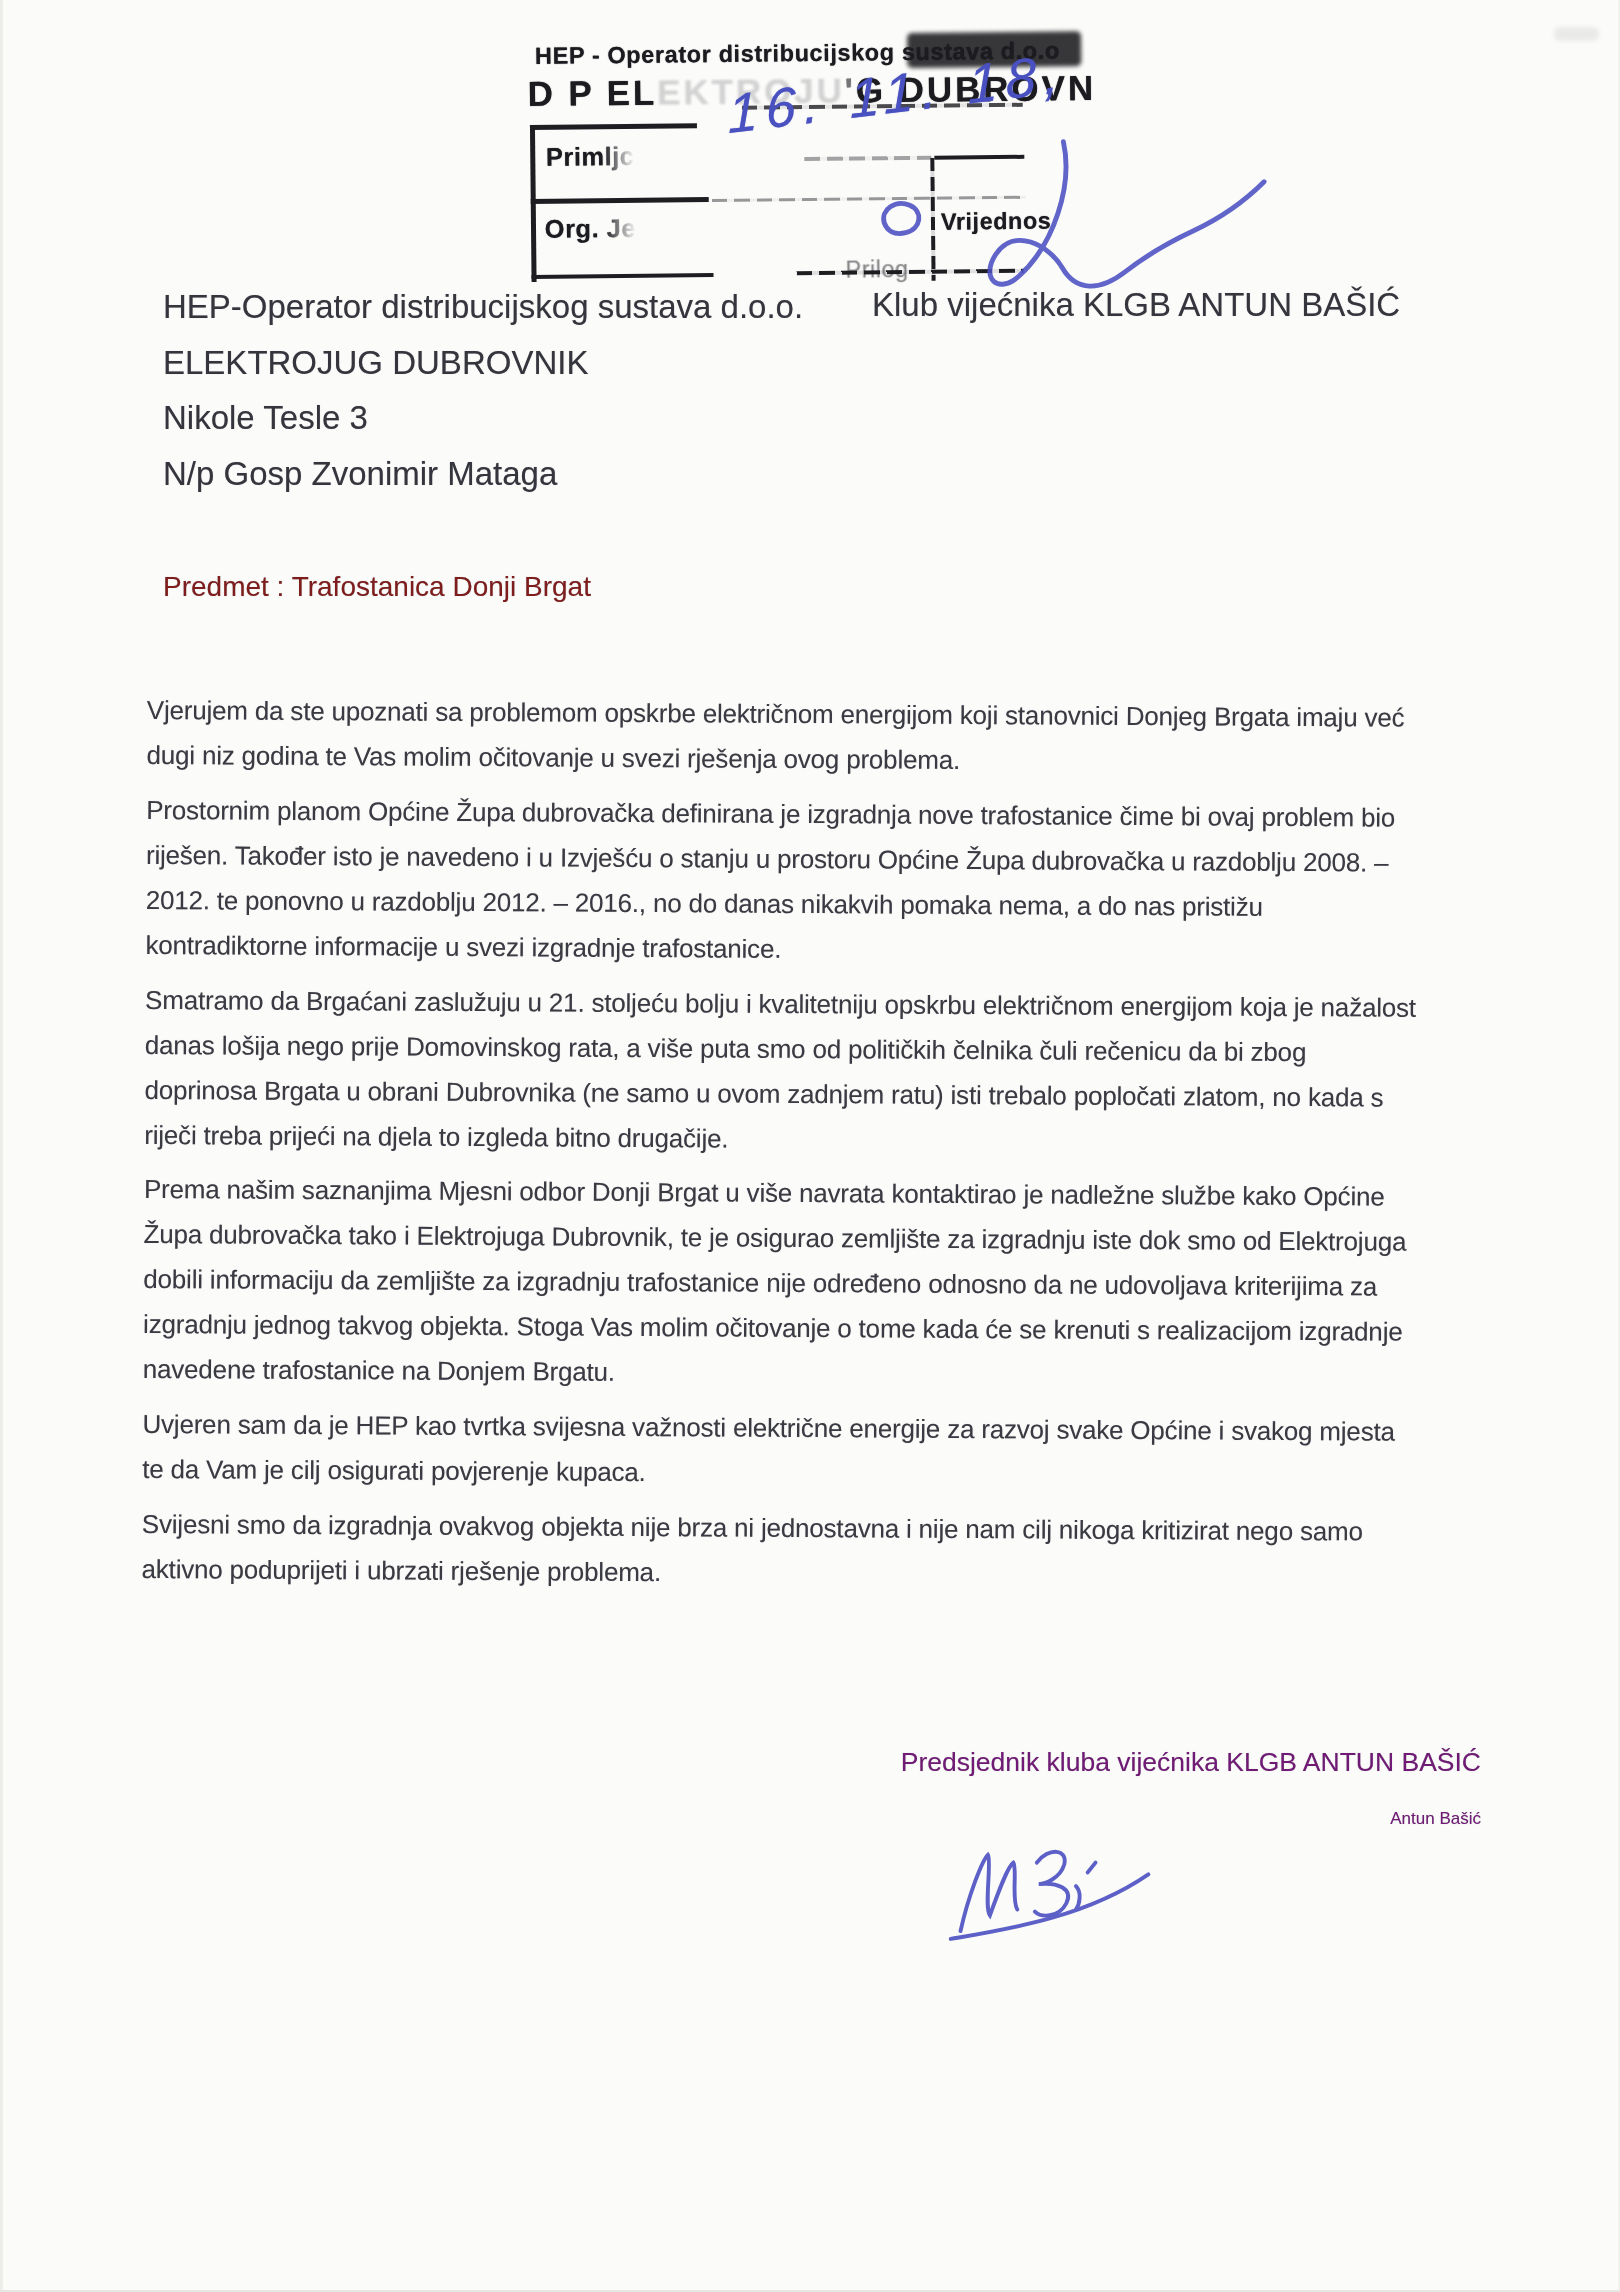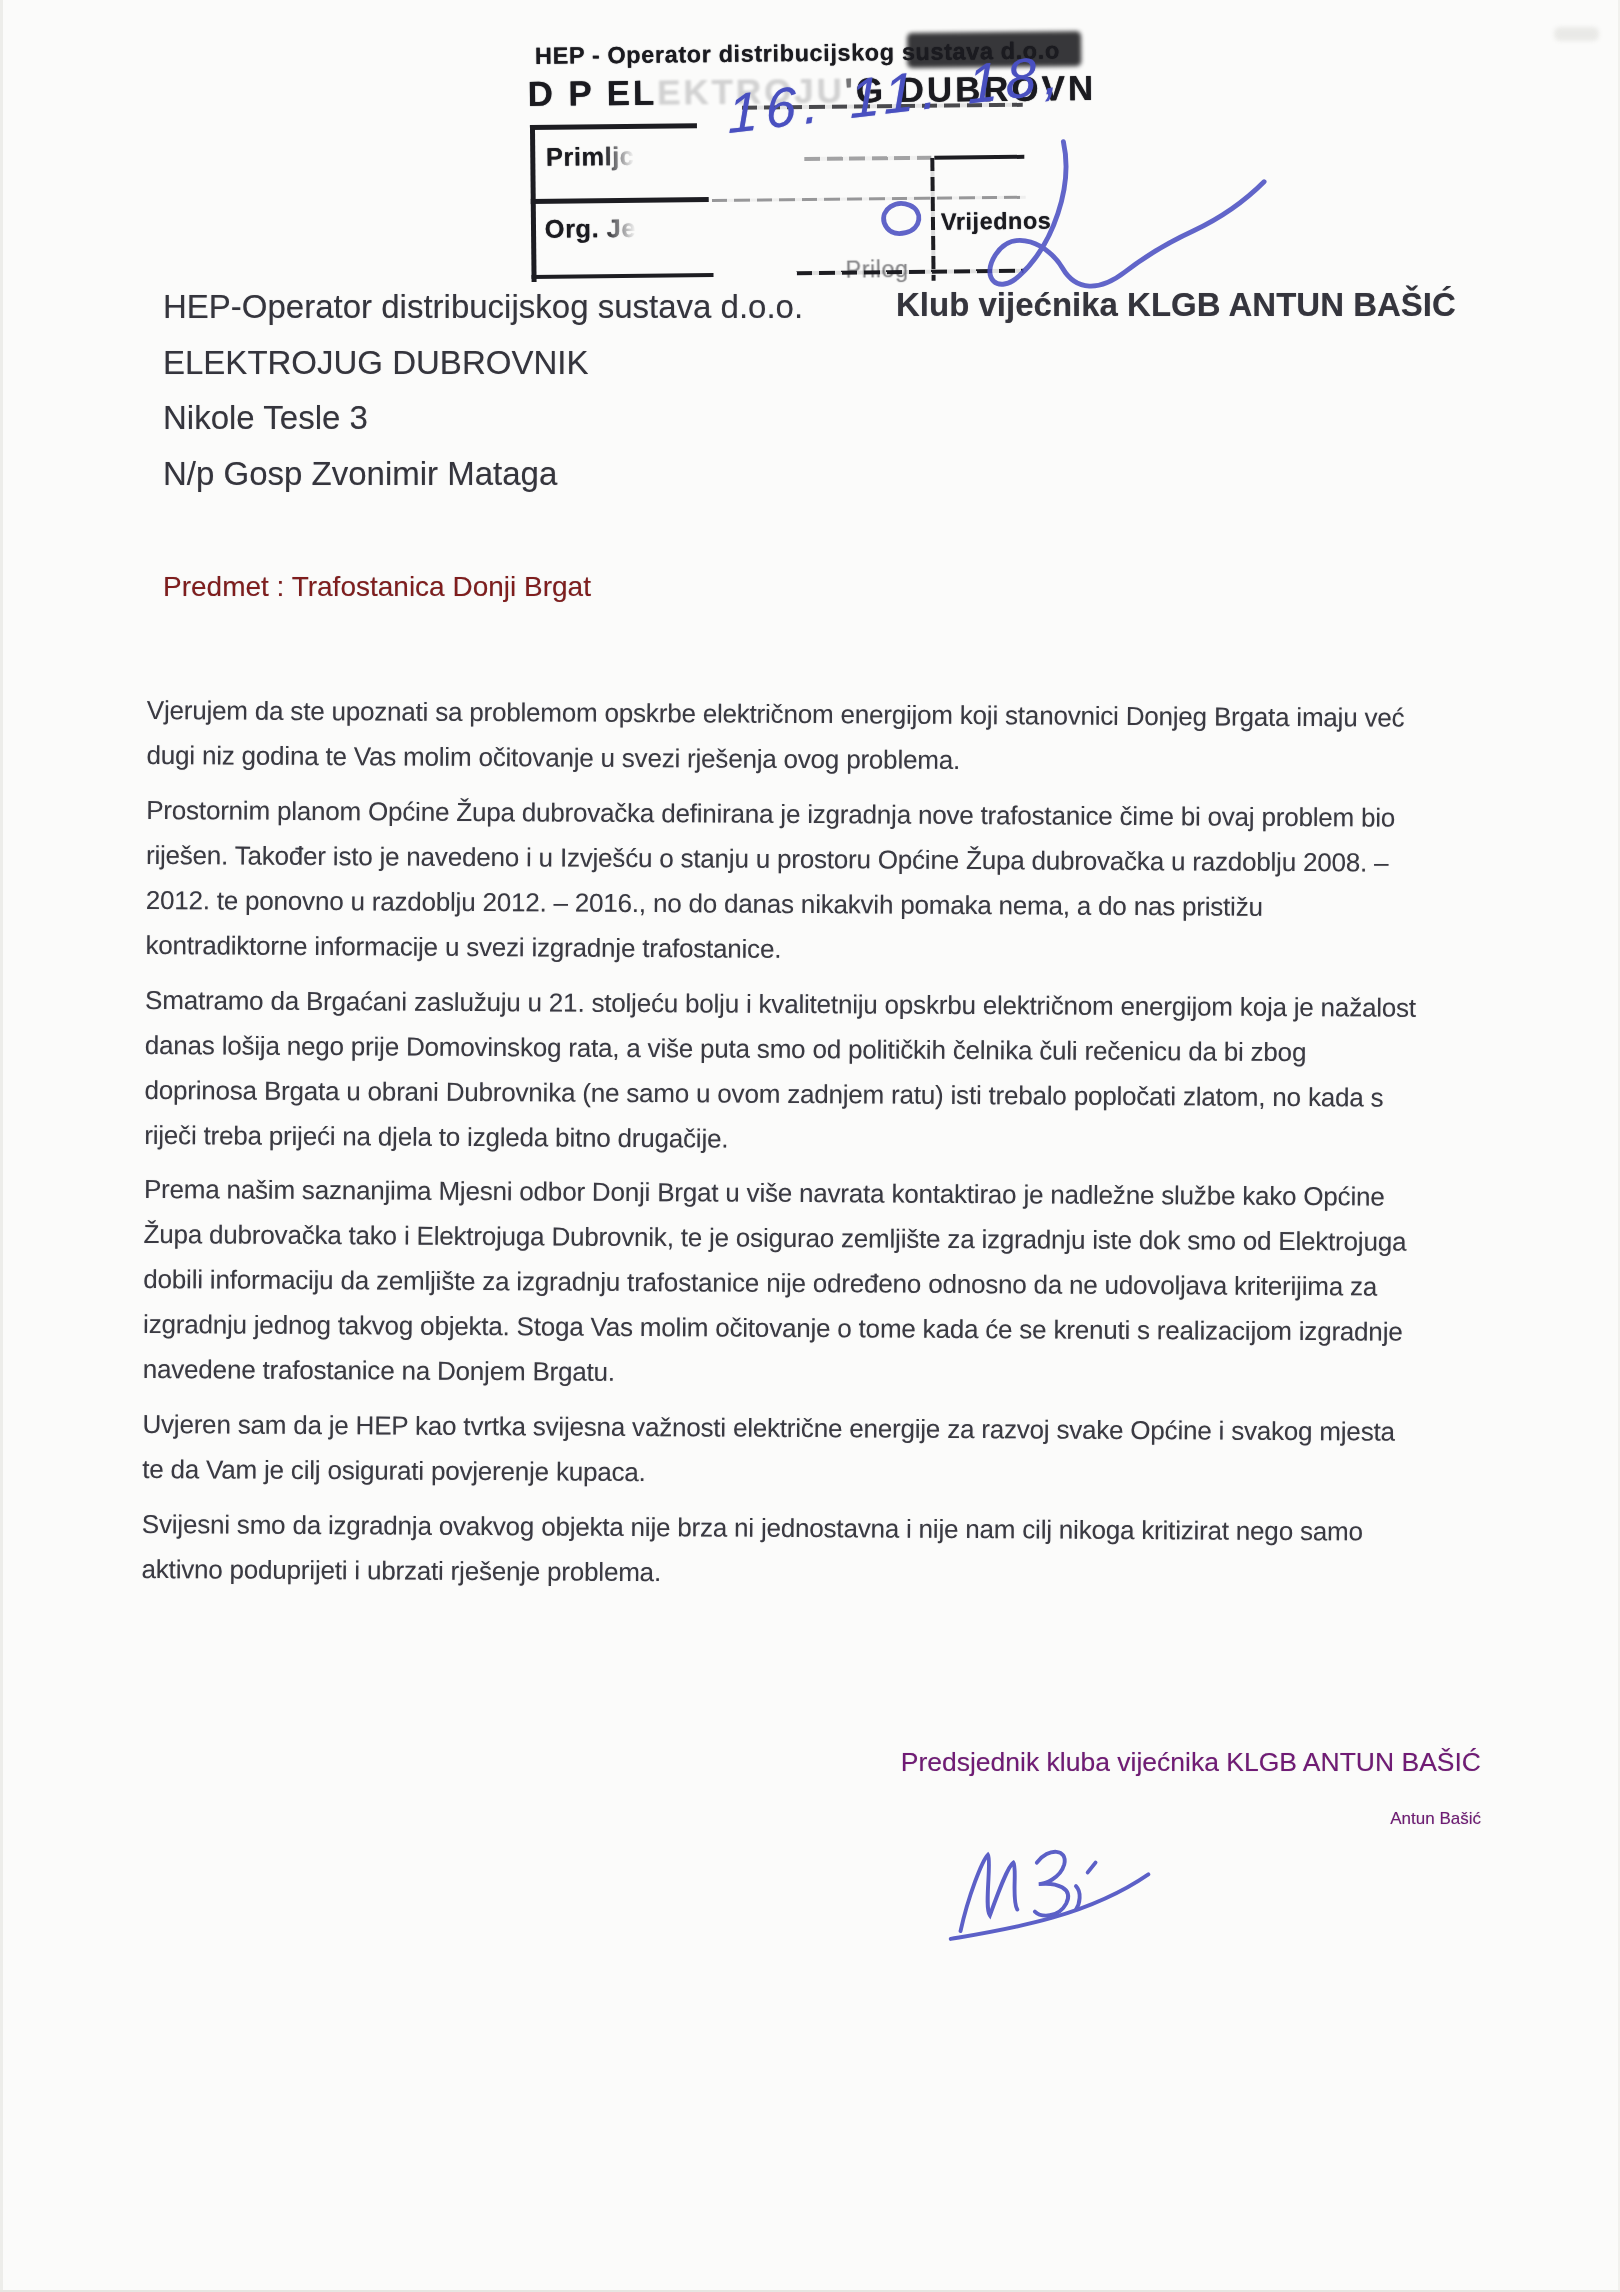--- a/index.html
+++ b/index.html
@@ -34,21 +34,21 @@
     font-style:italic;letter-spacing:7.8px;white-space:nowrap;
     transform:rotate(-7deg) skewX(-6deg);transform-origin:0 0;
     text-shadow:0 0 1px rgba(73,80,192,.6);
   }
   .pen-svg{position:absolute;pointer-events:none;}
 
   
   .addr{position:absolute;font-size:33px;color:#35353d;text-shadow:0 0 0.8px rgba(50,50,60,.4);}
   .addr div{height:35px;margin-bottom:20.6px;white-space:nowrap;}
   .addr-left{left:163px;top:288px;}
-  .addr-right{left:896px;top:286px;width:451px;text-align:right;font-weight:bold;}
+  .addr-right{left:872px;top:286px;width:451px;text-align:right;}
 
   .subject{position:absolute;left:163px;top:571px;font-size:28px;color:#7f1d1d;white-space:nowrap;text-shadow:0 0 0.8px rgba(50,50,60,.4);}
 
   
   .body-text{position:absolute;left:147px;top:688px;width:1274px;transform:rotate(0.35deg);transform-origin:0 0;}
   .body-text p{margin:0 0 9.8px 0;font-size:26px;line-height:45px;letter-spacing:-0.2px;color:#3a3a42;text-shadow:0 0 0.8px rgba(55,55,65,.35);}
 
   .closing{position:absolute;left:145px;top:1619px;font-size:27.4px;color:#3a3a42;white-space:nowrap;text-shadow:0 0 0.8px rgba(55,55,65,.35);}
 
   

